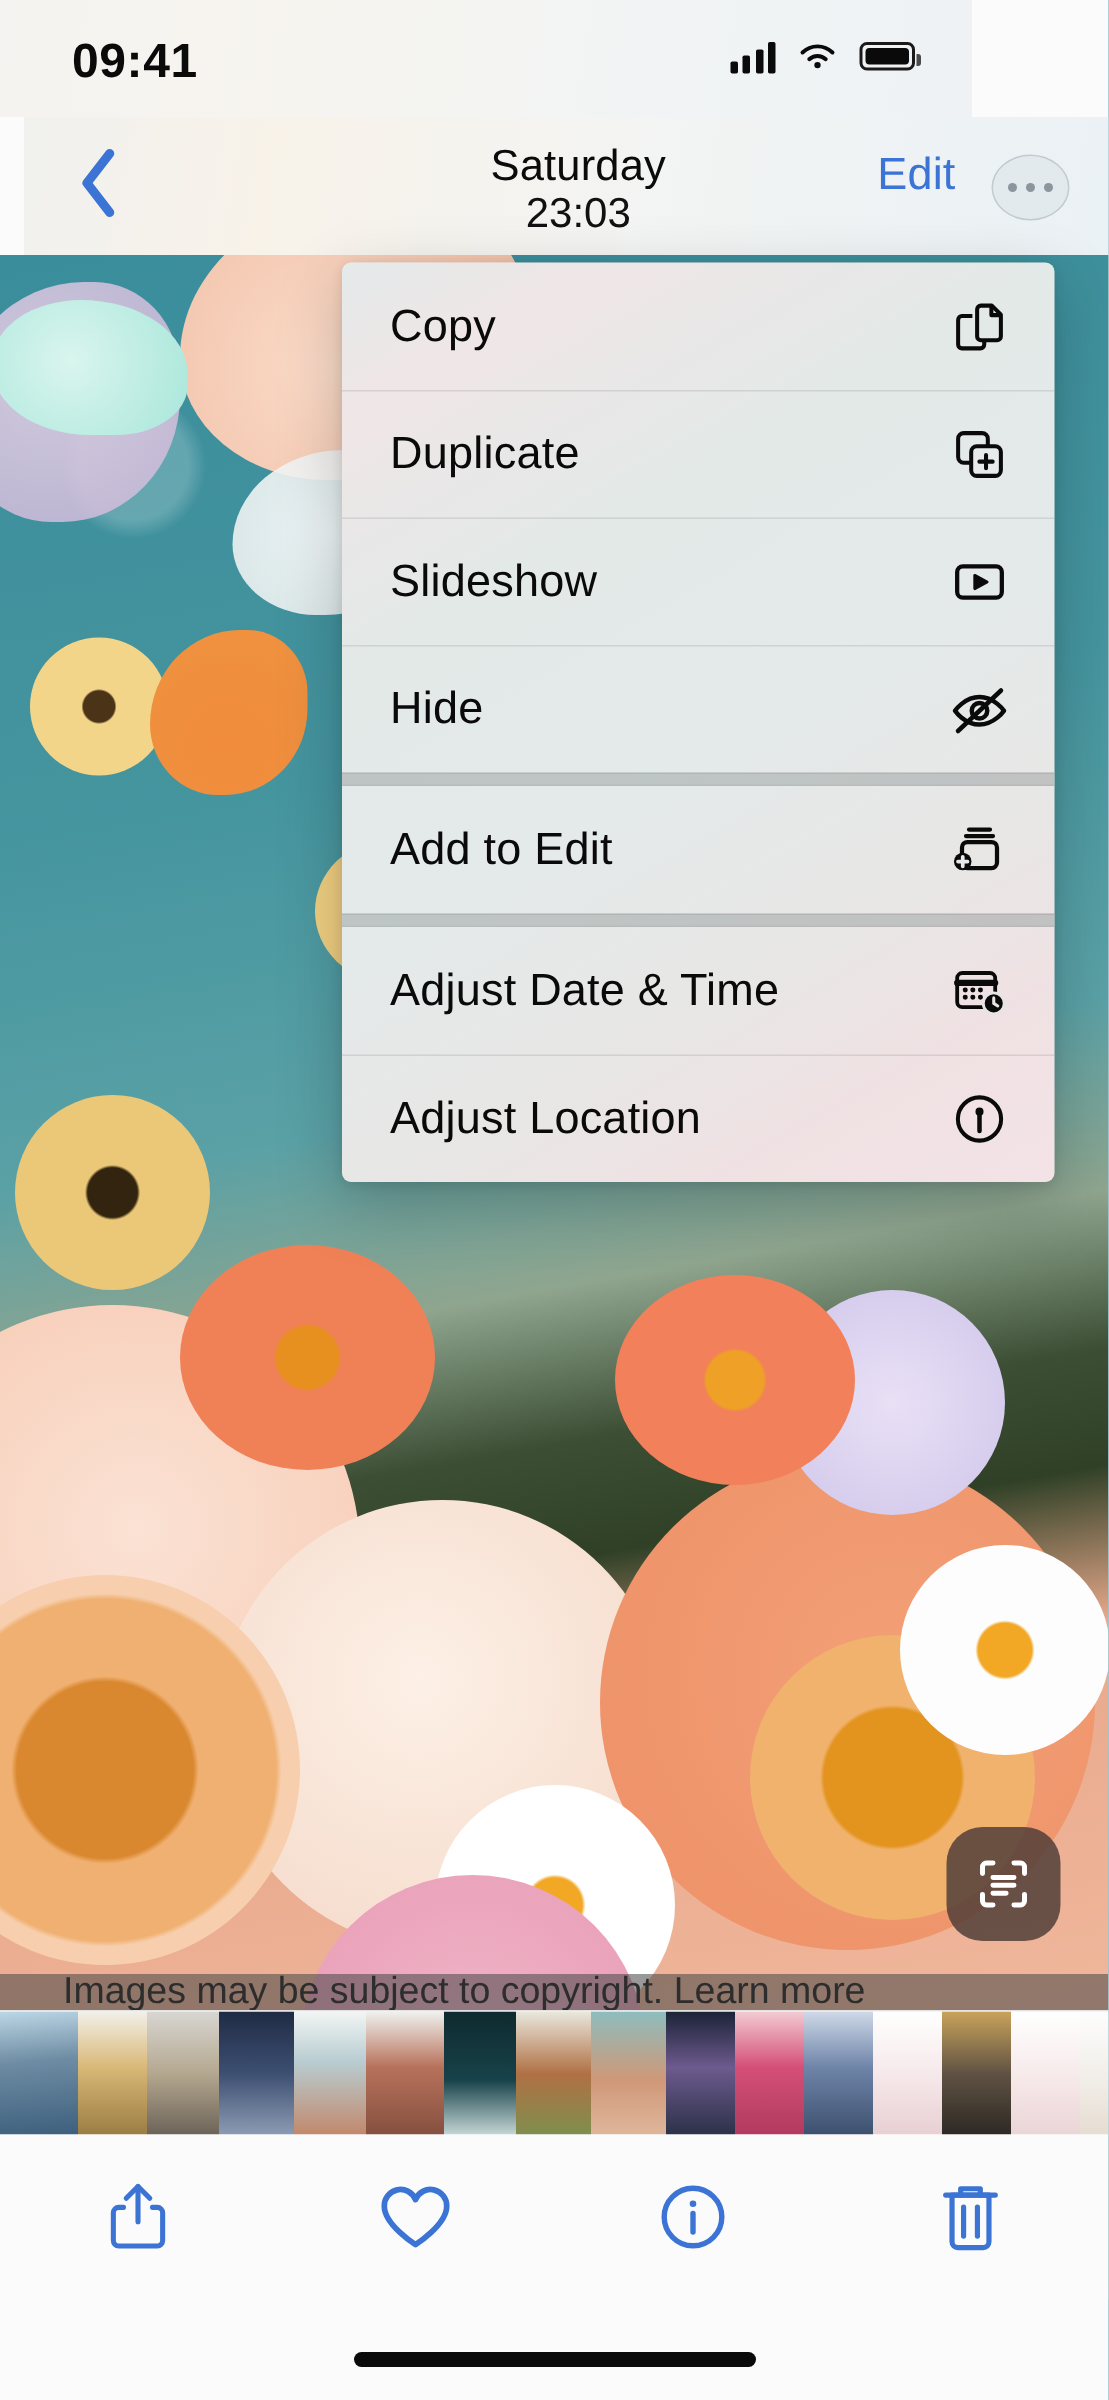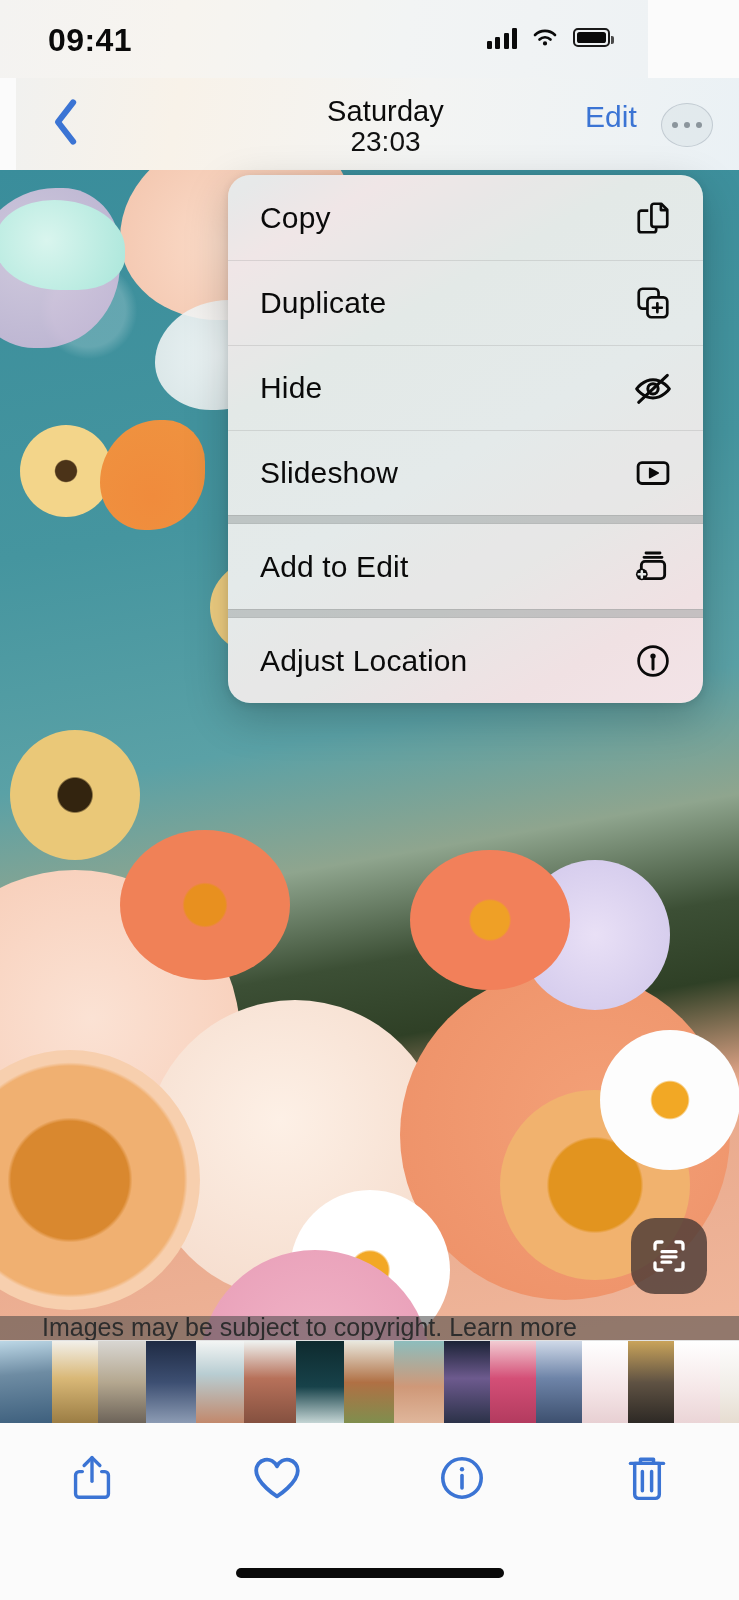--- a/index.html
+++ b/index.html
@@ -70,21 +70,21 @@
     position:absolute; left:42px; top:-3px; font-size:25px; color:#2d2d2d; white-space:nowrap;
   }
   .live-text-btn {
     position:absolute; right:32px; bottom:46px; width:76px; height:76px; border-radius:24px;
     background:rgba(76,58,54,0.82); display:flex; align-items:center; justify-content:center;
   }
 
   
   .ctx-menu {
     position:absolute; left:228px; top:175px; width:475px;
-    border-radius:22px; overflow:hidden; z-index:60;
+    border-radius:6px; overflow:hidden; z-index:60;
     background:linear-gradient(150deg,#e4eaea 0%,#f0e5e6 12%,#e2e9e7 30%,#e3eaea 52%,#e7e6e5 70%,#f0e0e2 86%,#f3e2e6 100%);
     box-shadow:0 14px 44px rgba(0,0,0,0.22), 0 2px 8px rgba(0,0,0,0.10);
   }
   .ctx-row {
     position:relative; height:85px; display:flex; align-items:center;
     padding:0 26px 0 32px; background:rgba(255,255,255,0.04);
   }
   .ctx-row + .ctx-row { border-top:1px solid rgba(130,130,130,0.22); }
   .ctx-row .lbl { font-size:30px; color:#0a0a0a; flex:1; letter-spacing:0.15px; }
   .ctx-row .ic { width:48px; display:flex; align-items:center; justify-content:center; }
@@ -210,56 +210,68 @@
       <div class="ic">
         <svg width="38" height="38" viewBox="0 0 24 24" fill="none" stroke="#0a0a0a" stroke-width="1.7" stroke-linecap="round" stroke-linejoin="round">
           <rect x="3" y="3" width="12.5" height="12.5" rx="2.4"></rect>
           <rect x="8.5" y="8.5" width="12.5" height="12.5" rx="2.4" fill="#e7eaea"></rect>
           <path d="M14.75 12.2v5.6M11.95 15h5.6"></path>
         </svg>
       </div>
     </div>
 
     <div class="ctx-row">
+      <div class="lbl">Slideshow</div>
+      <div class="ic">
+        <svg width="38" height="38" viewBox="0 0 24 24" fill="none" stroke="#0a0a0a" stroke-width="1.8" stroke-linejoin="round">
+          <rect x="2.6" y="5.4" width="18.8" height="13.2" rx="2.4"></rect>
+          <path d="M10 9.2 15.2 12 10 14.8z" fill="#0a0a0a" stroke-width="1.2"></path>
+        </svg>
+      </div>
+    </div>
+
+    <div class="ctx-row">
       <div class="lbl">Hide</div>
       <div class="ic">
         <svg width="40" height="40" viewBox="0 0 24 24" fill="none" stroke="#0a0a0a" stroke-width="1.8" stroke-linecap="round" stroke-linejoin="round">
           <path d="M2.2 12.5S6 7 12 7s9.8 5.5 9.8 5.5S18 18 12 18 2.2 12.5 2.2 12.5z"></path>
           <circle cx="12" cy="12.5" r="3.1"></circle>
           <path d="M3.4 20.6 20.6 4.4"></path>
-        </svg>
-      </div>
-    </div>
-
-    <div class="ctx-row">
-      <div class="lbl">Slideshow</div>
-      <div class="ic">
-        <svg width="38" height="38" viewBox="0 0 24 24" fill="none" stroke="#0a0a0a" stroke-width="1.8" stroke-linejoin="round">
-          <rect x="2.6" y="5.4" width="18.8" height="13.2" rx="2.4"></rect>
-          <path d="M10 9.2 15.2 12 10 14.8z" fill="#0a0a0a" stroke-width="1.2"></path>
         </svg>
       </div>
     </div>
 
     <div class="ctx-gap"></div>
 
     <div class="ctx-row">
       <div class="lbl">Add to Edit</div>
       <div class="ic">
         <svg width="40" height="40" viewBox="0 0 24 24" fill="none" stroke="#0a0a0a" stroke-width="1.7" stroke-linecap="round" stroke-linejoin="round">
           <path d="M7.8 3.6h8.4M6.6 6.2h10.8"></path>
           <rect x="5" y="8.6" width="14" height="10.4" rx="2.2"></rect>
           <circle cx="5.3" cy="16.4" r="3.5" fill="#0a0a0a" stroke="none"></circle>
           <path d="M5.3 14.5v3.8M3.4 16.4h3.8" stroke="#e7eaea" stroke-width="1.5"></path>
         </svg>
       </div>
     </div>
 
     <div class="ctx-gap"></div>
 
+    <div class="ctx-row">
+      <div class="lbl">Adjust Date &amp; Time</div>
+      <div class="ic">
+        <svg width="38" height="38" viewBox="0 0 24 24" fill="none" stroke="#0a0a0a" stroke-width="1.6" stroke-linecap="round" stroke-linejoin="round">
+          <rect x="2.6" y="4.2" width="16" height="14.4" rx="2.2"></rect>
+          <path d="M2.6 8.4h16" stroke-width="2.6"></path>
+          <path d="M6 11.4h.01M9.2 11.4h.01M12.4 11.4h.01M6 14.4h.01M9.2 14.4h.01M12.4 14.4h.01" stroke-width="2.1"></path>
+          <circle cx="18" cy="17" r="4.4" fill="#0a0a0a" stroke="#e7e4e4" stroke-width="1.2"></circle>
+          <path d="M18 14.7V17l1.7 1.1" stroke="#e7e4e4" stroke-width="1.3"></path>
+        </svg>
+      </div>
+    </div>
 
     <div class="ctx-row">
       <div class="lbl">Adjust Location</div>
       <div class="ic">
         <svg width="38" height="38" viewBox="0 0 24 24" fill="none" stroke="#0a0a0a" stroke-width="1.7" stroke-linecap="round" stroke-linejoin="round">
           <circle cx="12" cy="12" r="9.1"></circle>
           <circle cx="12" cy="8.9" r="1.7" fill="#0a0a0a" stroke="none"></circle>
           <path d="M12 10.5v6.6" stroke-width="1.9"></path>
         </svg>
       </div>

